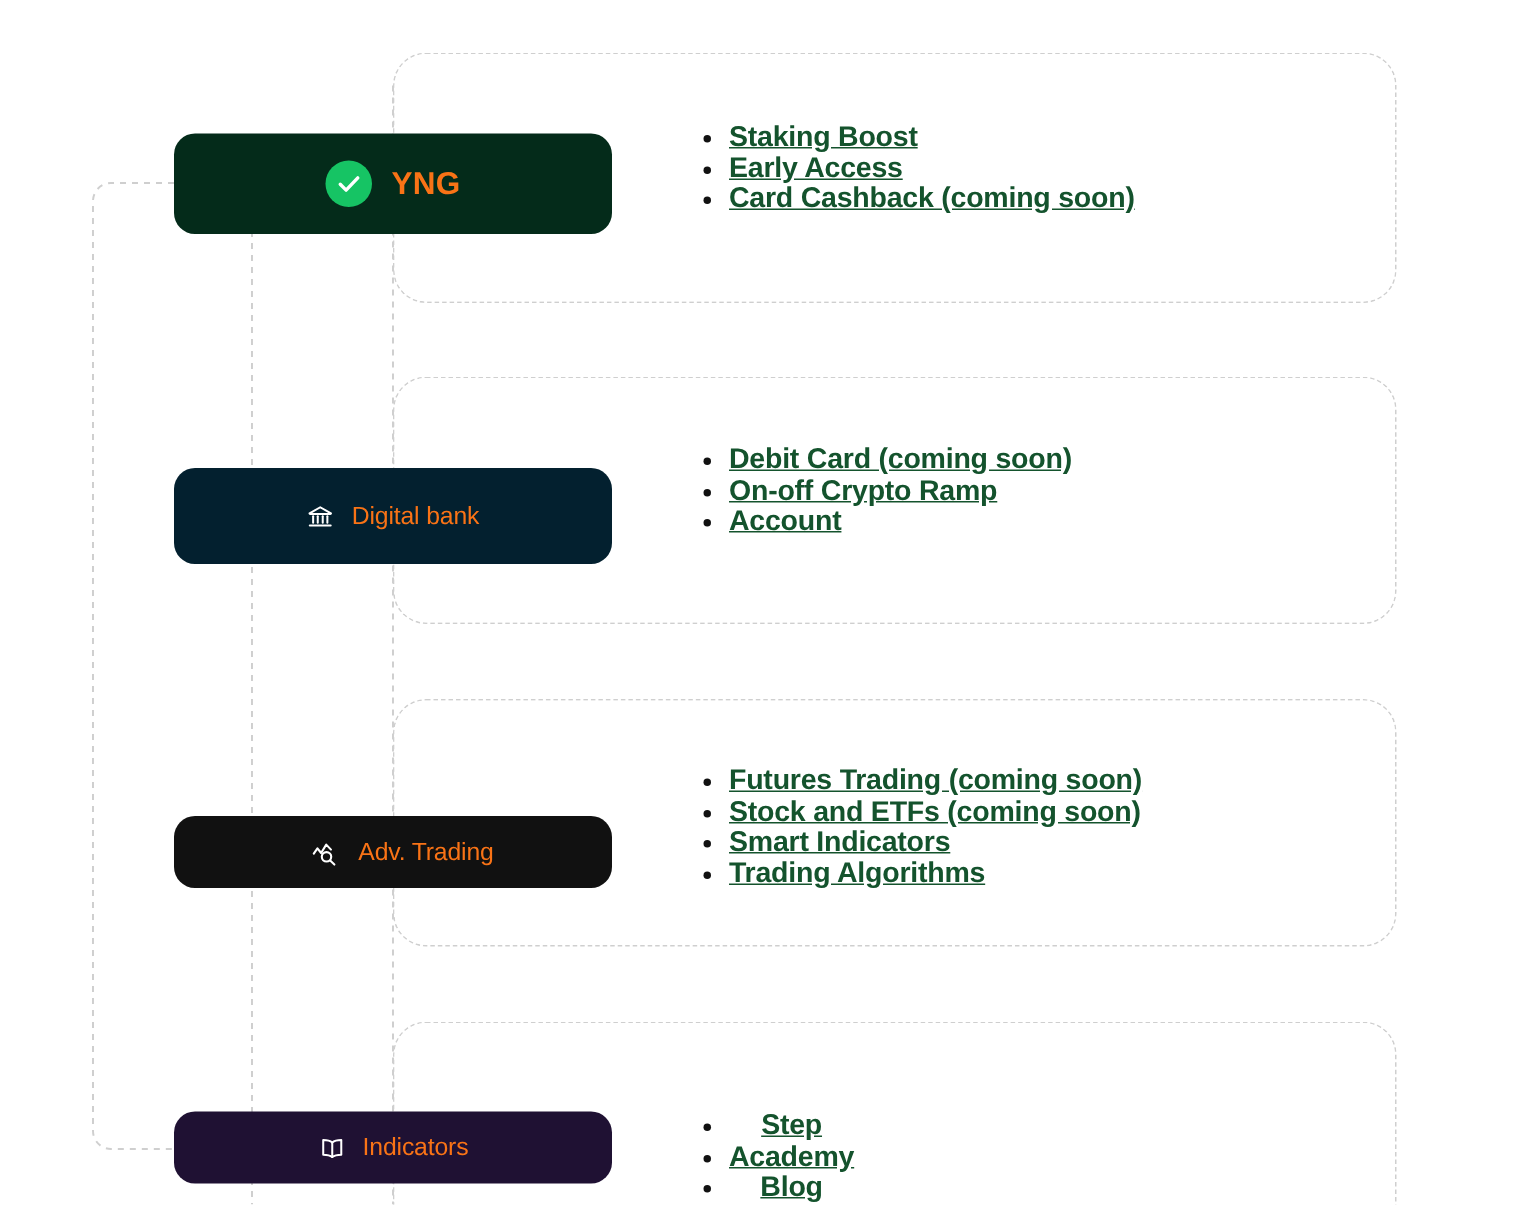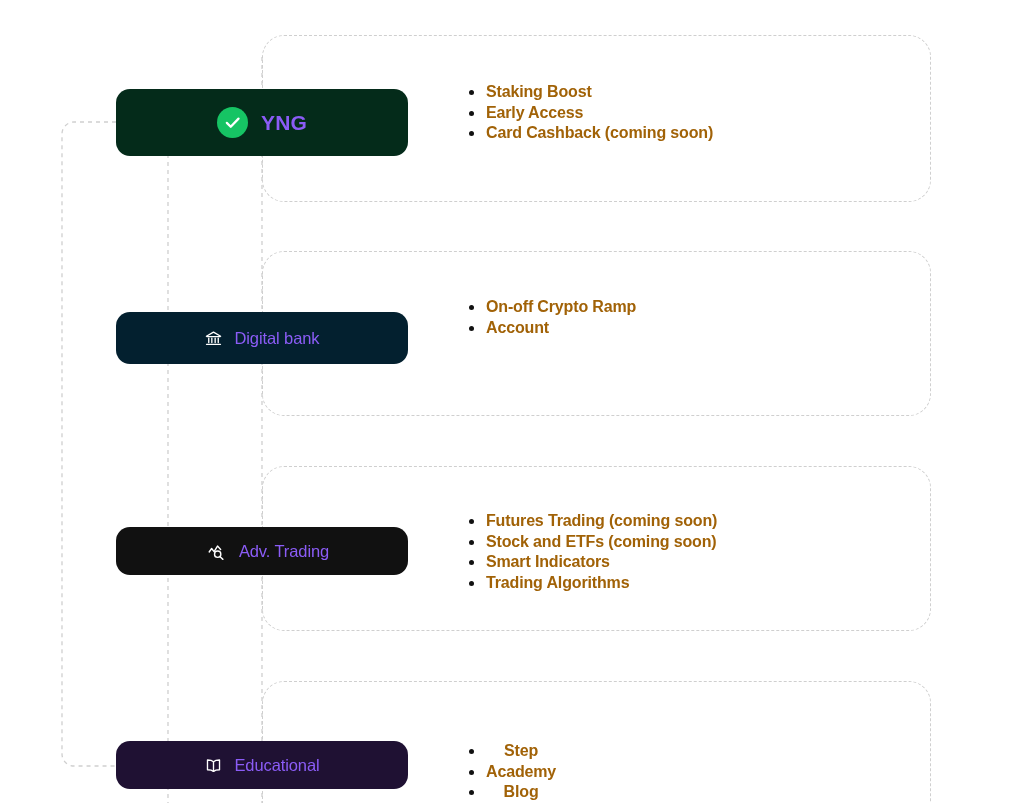--- a/index.html
+++ b/index.html
@@ -51,21 +51,21 @@
     width: 292px;
     border-radius: 14px;
     display: flex;
     align-items: center;
     justify-content: center;
     gap: 11px;
     z-index: 3;
     box-sizing: border-box;
   }
   .card-label {
-    color: #8b5cf6;
+    color: #f97316;
     font-size: 16.5px;
     letter-spacing: -0.1px;
     white-space: nowrap;
   }
   .card-icon {
     display: flex;
     align-items: center;
     justify-content: center;
     line-height: 0;
   }
@@ -87,26 +87,26 @@
     height: 31px;
     border-radius: 50%;
     background: #16c464;
     display: flex;
     align-items: center;
     justify-content: center;
   }
 
   .card.bank {
     top: 312px;
-    height: 52px;
+    height: 64px;
     background: #03202f;
     border-radius: 14px;
   }
   .card.trading {
-    top: 527px;
+    top: 544px;
     height: 48px;
     background: #111111;
     padding-left: 12px;
   }
   .card.edu {
     top: 741px;
     height: 48px;
     background: #1f1133;
   }
 
@@ -115,26 +115,27 @@
     position: absolute;
     left: 466px;
     margin: 0;
     padding: 0;
     list-style: none;
     z-index: 2;
   }
   .features li {
     position: relative;
     padding-left: 20px;
-    font-size: 16px;
+    font-size: 19px;
     font-weight: 700;
-    color: #a16207;
+    color: #14532d;
     line-height: 20.6px;
     letter-spacing: -0.15px;
     white-space: nowrap;
+    text-decoration: underline;
   }
   .features li::before {
     content: "";
     position: absolute;
     left: 3px;
     top: 8px;
     width: 5px;
     height: 5px;
     border-radius: 50%;
     background: #111111;
@@ -184,20 +185,21 @@
         <path d="M9.9 11.5 V17"></path>
         <path d="M14.1 11.5 V17"></path>
         <path d="M18 11.5 V17"></path>
         <path d="M3.2 19.4 H20.8"></path>
       </svg>
     </span>
     <span class="card-label">Digital bank</span>
   </div>
 
   <ul class="features" style="top:297px;">
+    <li>Debit Card (coming soon)</li>
     <li>On-off Crypto Ramp</li>
     <li>Account</li>
   </ul>
 
   <div class="panel" style="left:262px; top:466px; width:669px; height:165px;"></div>
 
   <div class="card trading">
     <span class="card-icon">
       <svg width="21" height="21" viewBox="0 0 24 24" fill="none" stroke="#ffffff" stroke-width="1.6" stroke-linecap="round" stroke-linejoin="round">
         <path d="M2.5 12.6 L5.3 8.6 L8.1 12.2 L12 5.8 L15.6 9.6"></path>
@@ -218,21 +220,21 @@
   <div class="panel" style="left:262px; top:681px; width:669px; height:165px;"></div>
 
   <div class="card edu">
     <span class="card-icon">
       <svg width="19" height="19" viewBox="0 0 24 24" fill="none" stroke="#ffffff" stroke-width="1.7" stroke-linecap="round" stroke-linejoin="round">
         <path d="M12 7.2 C10.2 5.6 7.8 5.1 4.4 5.1 V17.4 C7.8 17.4 10.2 17.9 12 19.4"></path>
         <path d="M12 7.2 C13.8 5.6 16.2 5.1 19.6 5.1 V17.4 C16.2 17.4 13.8 17.9 12 19.4"></path>
         <path d="M12 7.6 V19"></path>
       </svg>
     </span>
-    <span class="card-label">Educational</span>
+    <span class="card-label">Indicators</span>
   </div>
 
   <ul class="features" style="top:741px;text-align:center;">
     <li>Step</li>
     <li>Academy</li>
     <li>Blog</li>
   </ul>
 
 </div>
 

